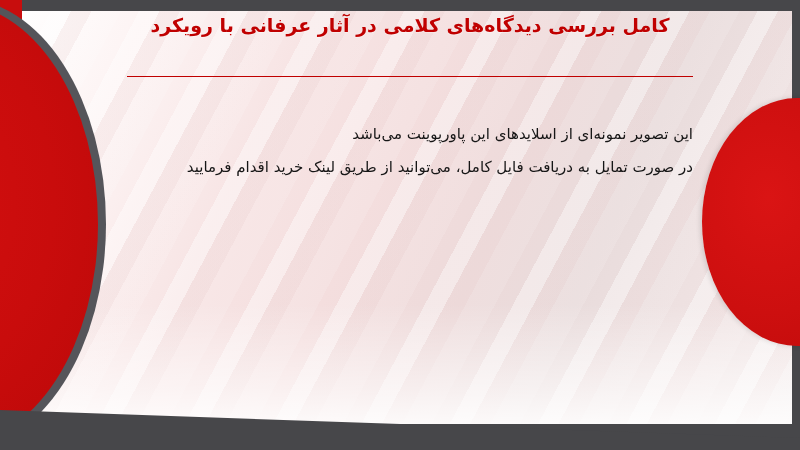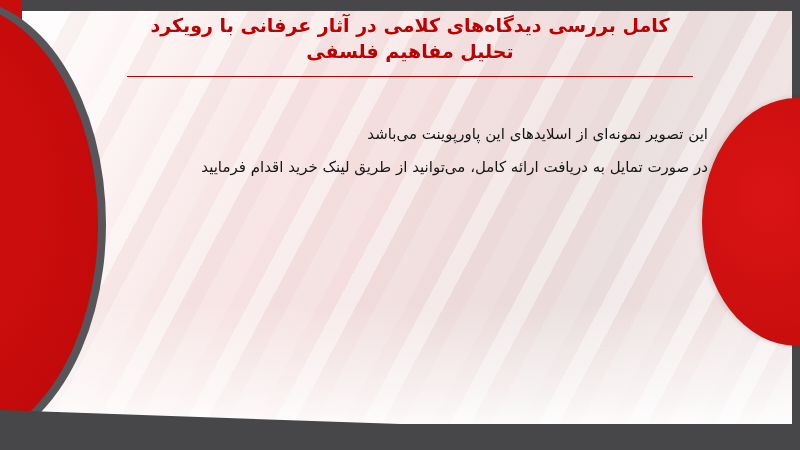--- a/index.html
+++ b/index.html
@@ -107,21 +107,21 @@
   }
   .title-rule{
     margin:6px auto 0 auto;
     width:566px;height:0;
     border-top:1.6px solid #c00000;
     z-index:7;
   }
 
   
   .body-block{
-    position:absolute;right:92px;top:118px;width:620px;
+    position:absolute;right:107px;top:118px;width:620px;
     direction:rtl;text-align:right;z-index:7;
   }
   .body-line{
     color:#161616;
     font-size:15px;
     line-height:33px;
     white-space:nowrap;
     font-weight:500;
   }
 </style>
@@ -133,29 +133,28 @@
   <div class="panel"></div>
 
   <div class="left-red-edge"></div>
   <div class="left-ellipse-outline"></div>
   <div class="left-ellipse"></div>
 
   <div class="right-ellipse"></div>
 
   <div class="title-block">
     <div class="title-line">کامل بررسی دیدگاه‌های کلامی در آثار عرفانی با رویکرد</div>
-    <div class="title-line">تحلیل مفاهیم فلسفی</div>
   </div>
   <div style="position:absolute;left:110px;top:70px;width:600px;z-index:7;">
     <div class="title-rule"></div>
   </div>
 
   <div class="body-block">
     <div class="body-line">این تصویر نمونه‌ای از اسلایدهای این پاورپوینت می‌باشد</div>
-    <div class="body-line">در صورت تمایل به دریافت ارائه کامل، می‌توانید از طریق لینک خرید اقدام فرمایید</div>
+    <div class="body-line">در صورت تمایل به دریافت فایل کامل، می‌توانید از طریق لینک خرید اقدام فرمایید</div>
   </div>
 
   <div class="panel-slant"></div>
 
   <div class="frame-top"></div>
   <div class="frame-bottom"></div>
   <div class="frame-left"></div>
   <div class="frame-right"></div>
 
 </div>

